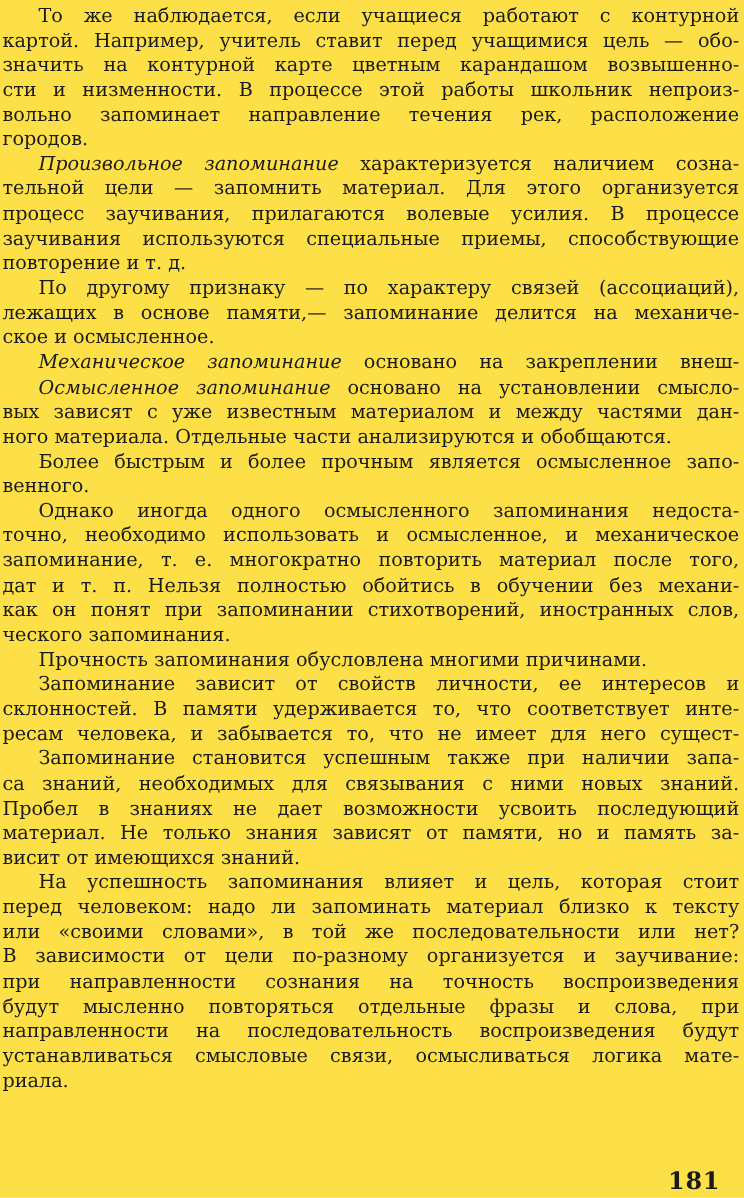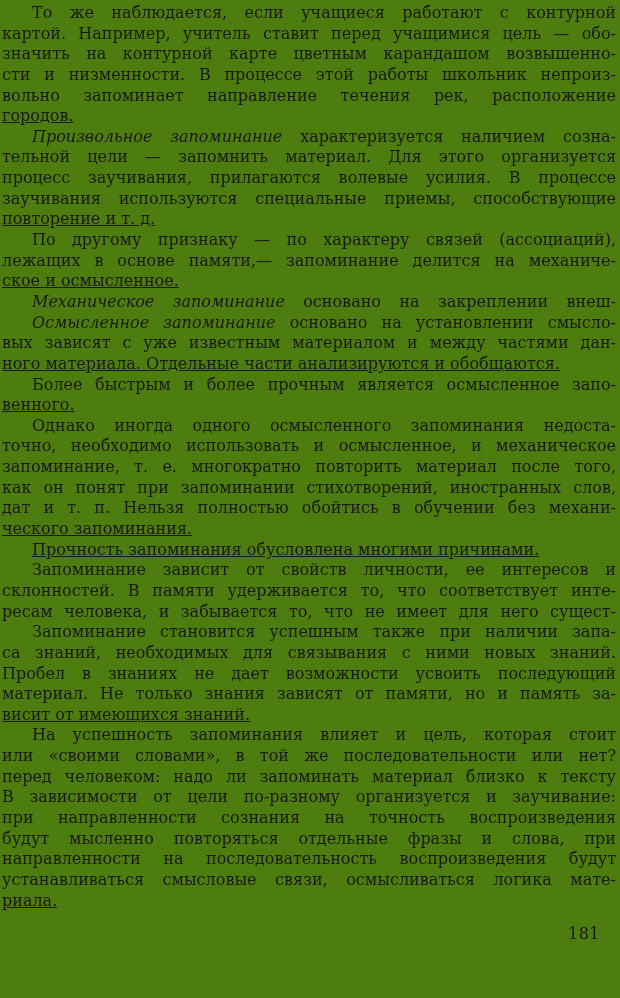--- a/index.html
+++ b/index.html
@@ -28,40 +28,40 @@
     height: 20.65px;
     line-height: 20.65px;
     font-size: 16px;
     text-align: justify;
     text-align-last: justify;
     white-space: normal;
     overflow: visible;
   }
   .line.para-end {
     text-align-last: left;
-    text-decoration: underline;
   }
   .line.indent {
     text-indent: 30px;
   }
   .line i {
   }
   .page-number {
     position: absolute;
     right: 20px;
-    top: 925px;
-    font-size: 16px;
+    top: 975px;
+    font-size: 20px;
     line-height: 18px;
     letter-spacing: 0.5px;
+    font-weight: bold;
   }
 </style>
 </head>
 <body>
 
-<div class="page" style="background: #4d7c0f; color: rgb(26, 26, 26);">
+<div class="page" style="background: #fde047; color: rgb(26, 26, 26);">
   <div class="text-column">
       <div class="line indent">То же наблюдается, если учащиеся работают с контурной</div>
       <div class="line">картой. Например, учитель ставит перед учащимися цель — обо-</div>
       <div class="line">значить на контурной карте цветным карандашом возвышенно-</div>
       <div class="line">сти и низменности. В процессе этой работы школьник непроиз-</div>
       <div class="line">вольно запоминает направление течения рек, расположение</div>
       <div class="line para-end">городов.</div>
       <div class="line indent"><i>Произвольное запоминание</i> характеризуется наличием созна-</div>
       <div class="line">тельной цели — запомнить материал. Для этого организуется</div>
       <div class="line">процесс заучивания, прилагаются волевые усилия. В процессе</div>
@@ -72,35 +72,35 @@
       <div class="line para-end">ское и осмысленное.</div>
       <div class="line indent"><i>Механическое запоминание</i> основано на закреплении внеш-</div>
       <div class="line indent"><i>Осмысленное запоминание</i> основано на установлении смысло-</div>
       <div class="line">вых зависят с уже известным материалом и между частями дан-</div>
       <div class="line para-end">ного материала. Отдельные части анализируются и обобщаются.</div>
       <div class="line indent">Более быстрым и более прочным является осмысленное запо-</div>
       <div class="line para-end">венного.</div>
       <div class="line indent">Однако иногда одного осмысленного запоминания недоста-</div>
       <div class="line">точно, необходимо использовать и осмысленное, и механическое</div>
       <div class="line">запоминание, т. е. многократно повторить материал после того,</div>
+      <div class="line">дат и т. п. Нельзя полностью обойтись в обучении без механи-</div>
       <div class="line">как он понят при запоминании стихотворений, иностранных слов,</div>
-      <div class="line">дат и т. п. Нельзя полностью обойтись в обучении без механи-</div>
       <div class="line para-end">ческого запоминания.</div>
       <div class="line indent para-end">Прочность запоминания обусловлена многими причинами.</div>
       <div class="line indent">Запоминание зависит от свойств личности, ее интересов и</div>
       <div class="line">склонностей. В памяти удерживается то, что соответствует инте-</div>
       <div class="line">ресам человека, и забывается то, что не имеет для него сущест-</div>
       <div class="line indent">Запоминание становится успешным также при наличии запа-</div>
       <div class="line">са знаний, необходимых для связывания с ними новых знаний.</div>
       <div class="line">Пробел в знаниях не дает возможности усвоить последующий</div>
       <div class="line">материал. Не только знания зависят от памяти, но и память за-</div>
       <div class="line para-end">висит от имеющихся знаний.</div>
       <div class="line indent">На успешность запоминания влияет и цель, которая стоит</div>
+      <div class="line">перед человеком: надо ли запоминать материал близко к тексту</div>
       <div class="line">или «своими словами», в той же последовательности или нет?</div>
-      <div class="line">перед человеком: надо ли запоминать материал близко к тексту</div>
       <div class="line">В зависимости от цели по-разному организуется и заучивание:</div>
       <div class="line">при направленности сознания на точность воспроизведения</div>
       <div class="line">будут мысленно повторяться отдельные фразы и слова, при</div>
       <div class="line">направленности на последовательность воспроизведения будут</div>
       <div class="line">устанавливаться смысловые связи, осмысливаться логика мате-</div>
       <div class="line para-end">риала.</div>
     </div>
   <div class="page-number">181</div>
 </div>
 

